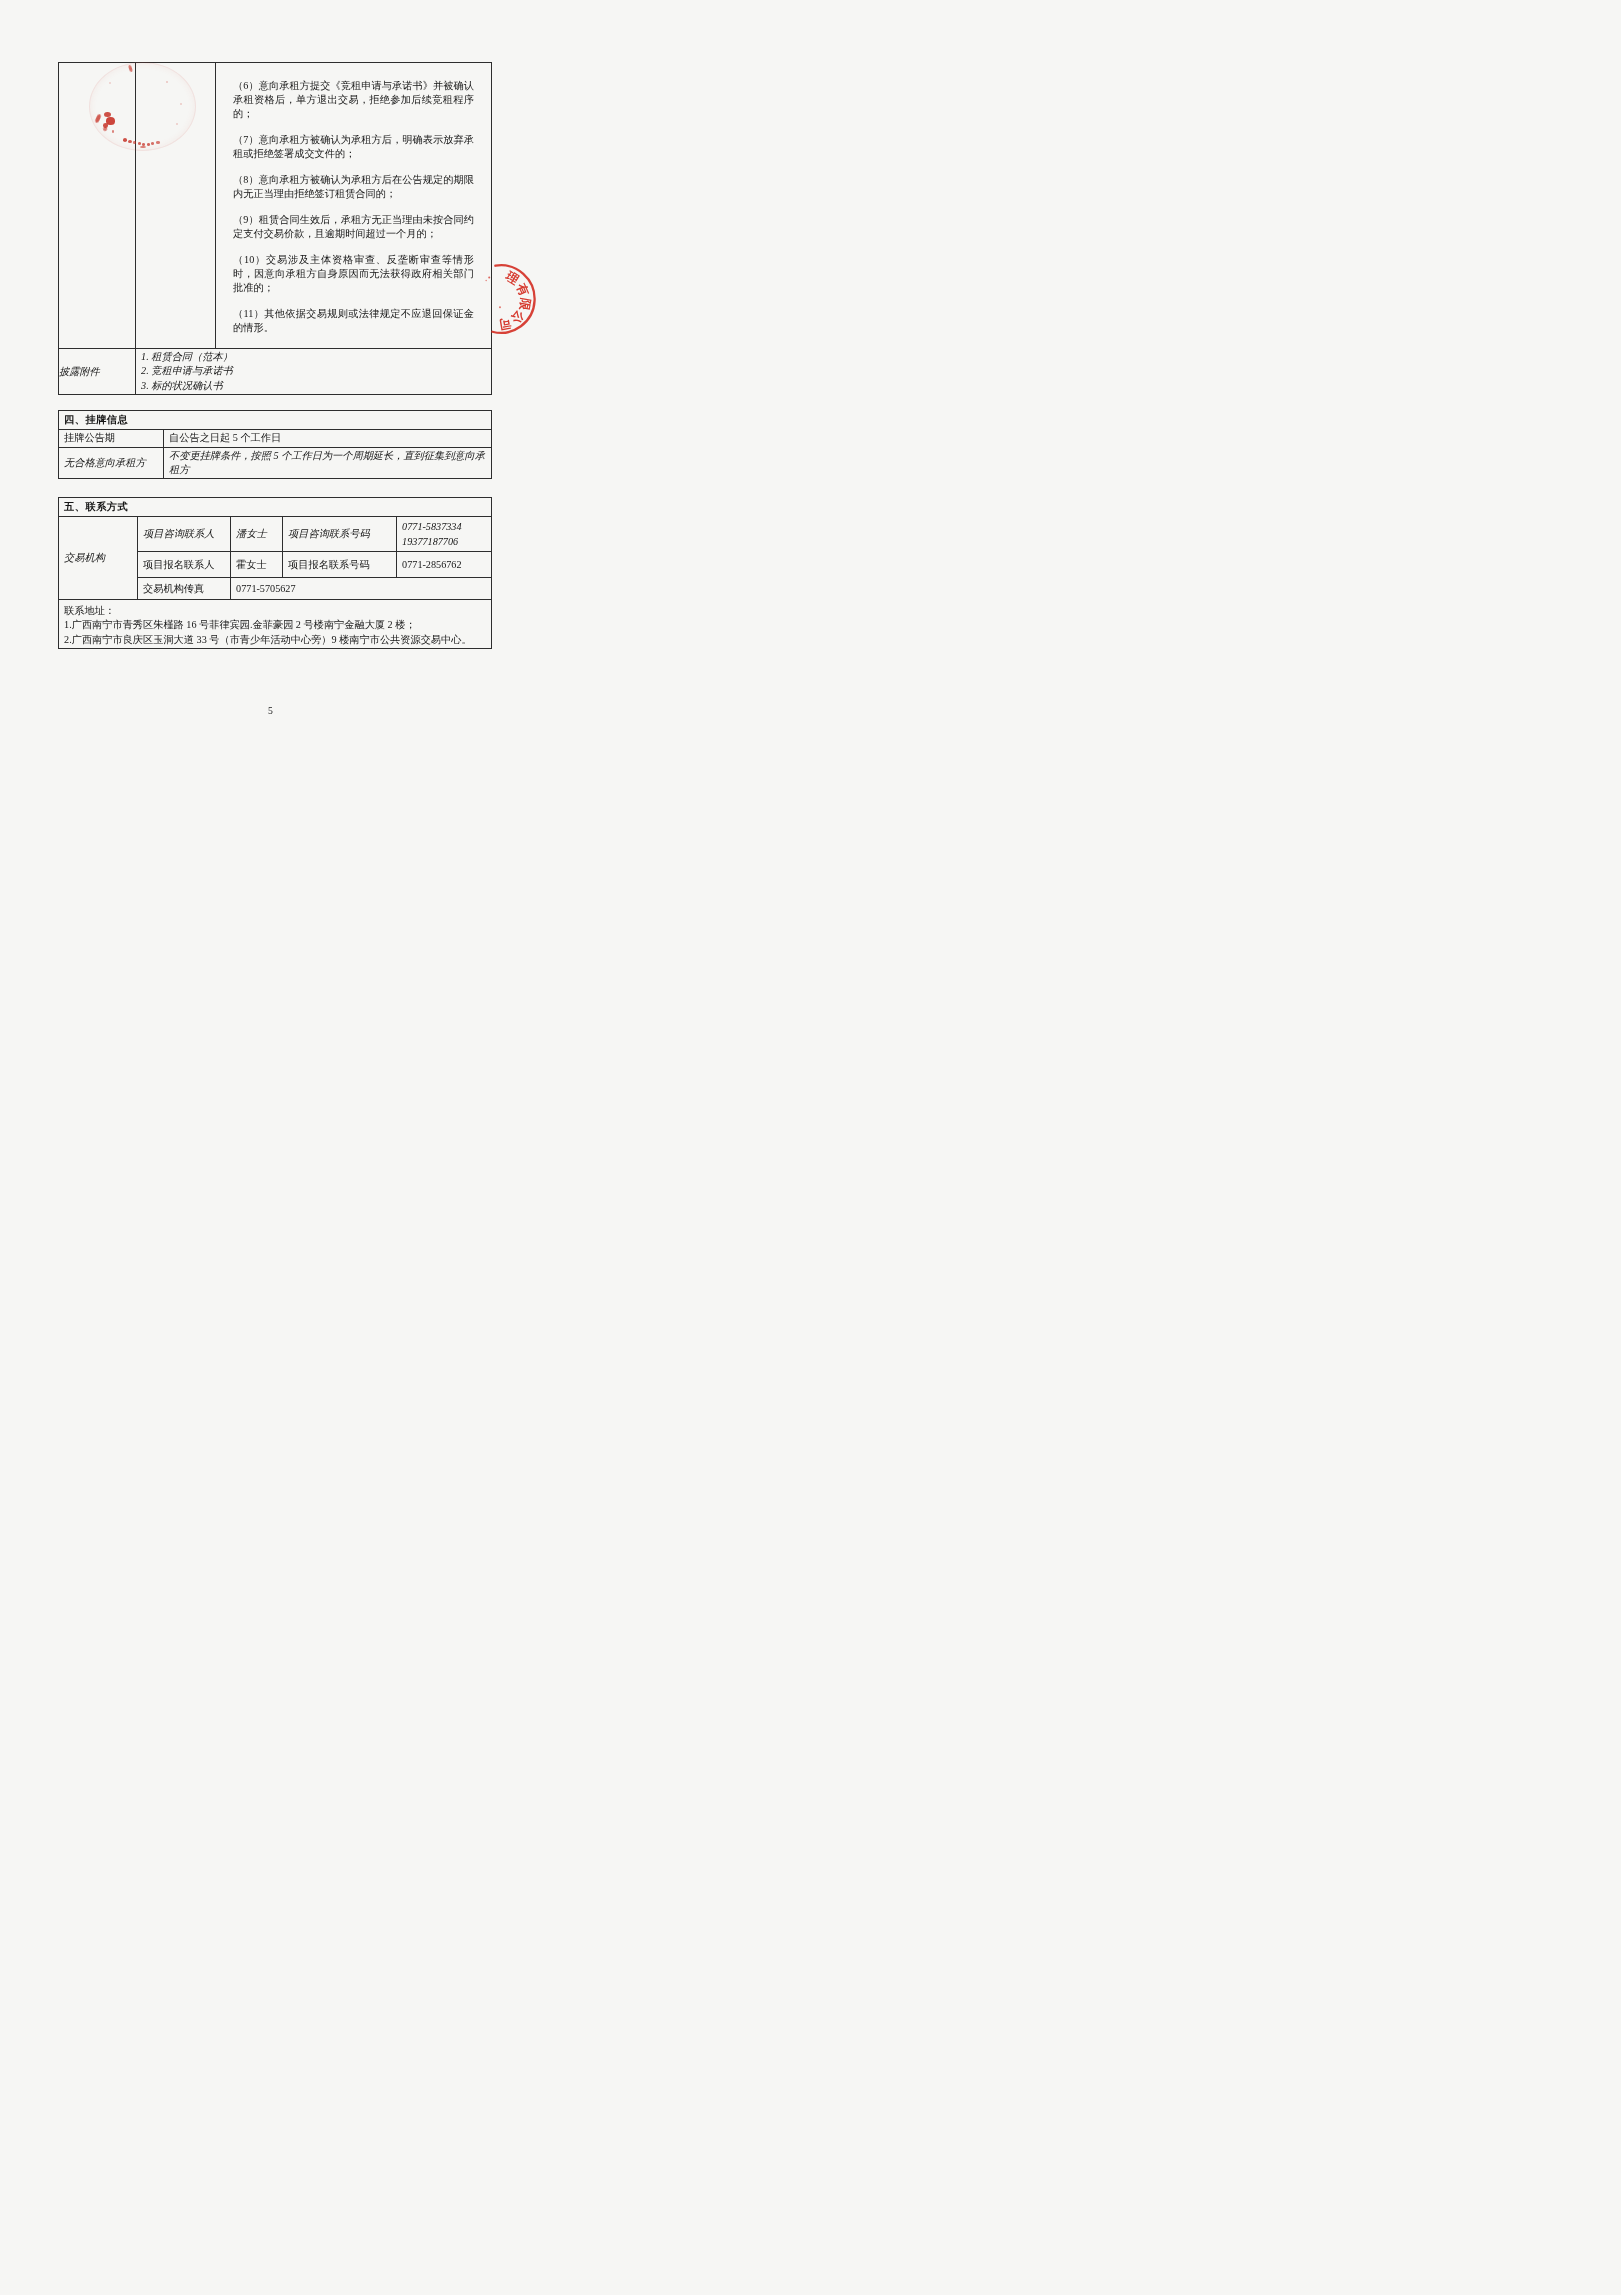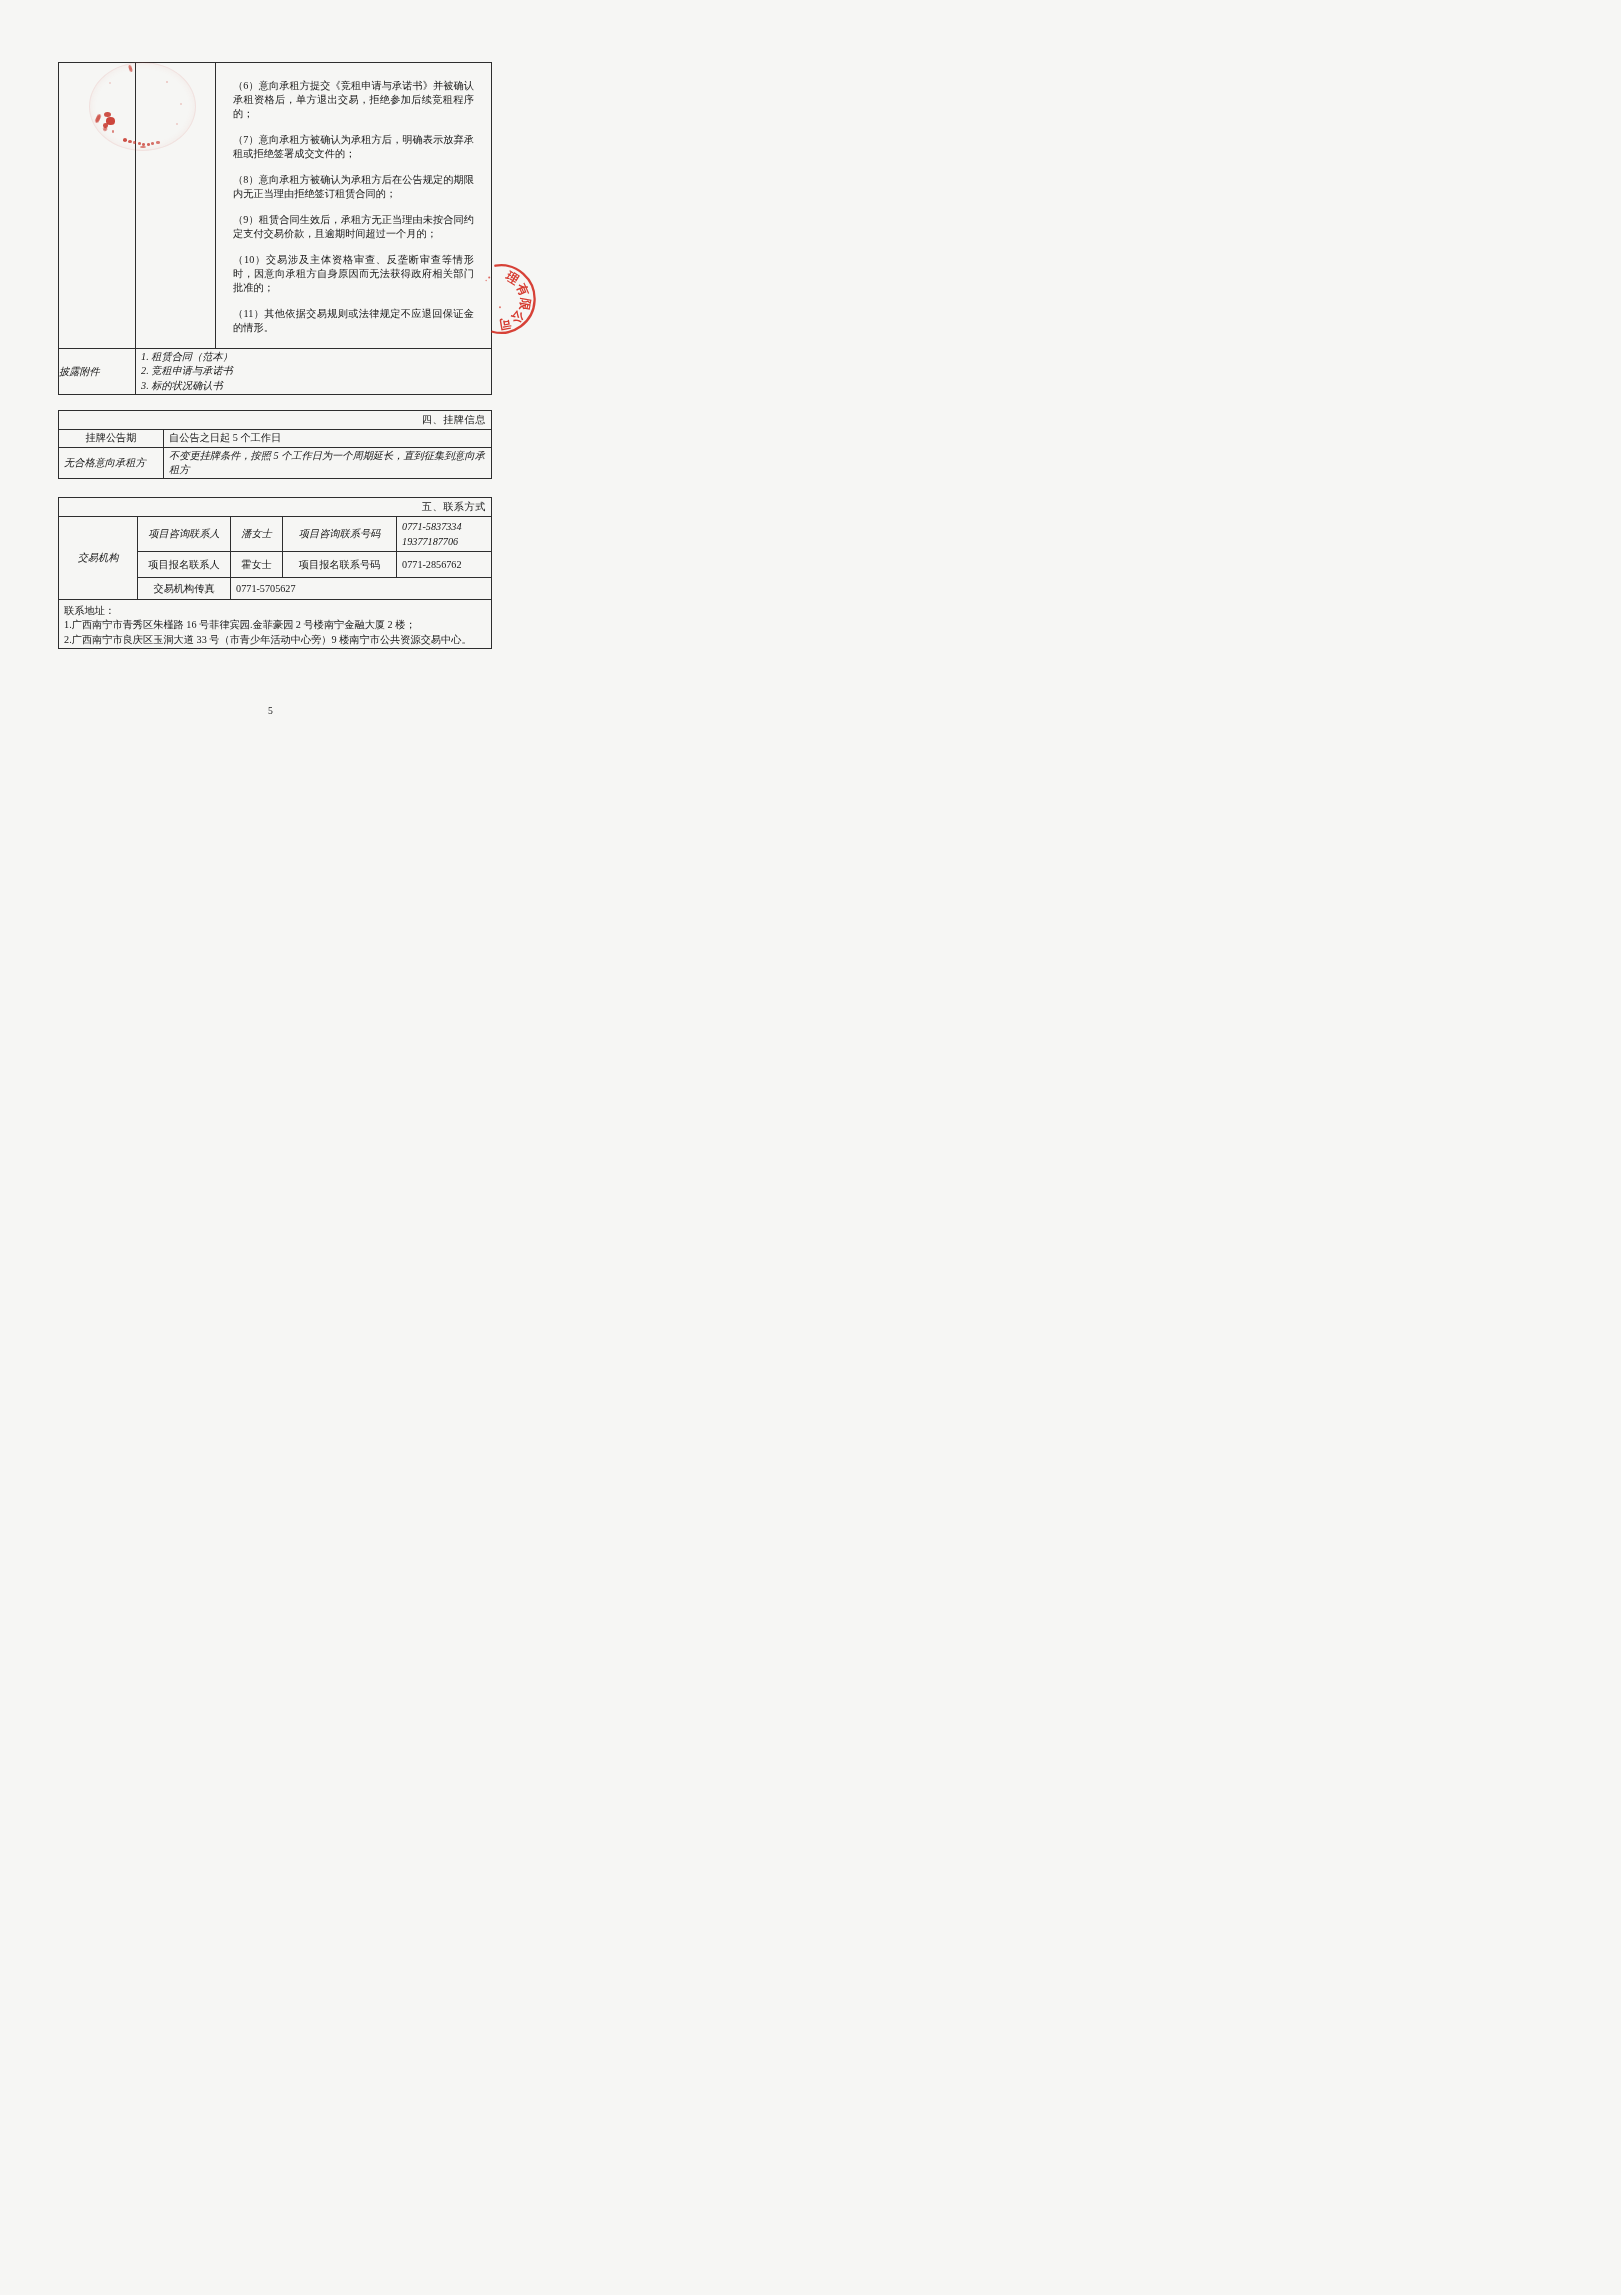--- a/index.html
+++ b/index.html
@@ -14,24 +14,24 @@
   .page{position:relative;width:541px;height:765px;}
   .content{position:absolute;left:58px;top:62px;width:433px;}
   table.doc{border-collapse:collapse;table-layout:fixed;width:433px;background:transparent;}
   table.doc td{border:0.8px solid #2e2e2e;padding:1px 5.1px;vertical-align:middle;
     font-size:10.2px;line-height:14px;word-break:break-all;}
   table.doc{border:1.1px solid #262626;}
   tr.hb td{border-top-width:1.5px;font-style:italic;}
   table.t2{margin-top:15px;}
   table.t3{margin-top:18px;border-bottom-width:1.5px;}
   .clauses p{margin:12px;text-align:justify;}
-  .cell-center{text-align:center;}
+  .cell-center{text-align:left;}
   .v-top{vertical-align:top;}
   .attach-list div{line-height:14.3px;}
-  .sec-title{font-weight:normal;letter-spacing:0.5px;text-align:right;}
+  .sec-title{font-weight:bold;letter-spacing:0.5px;}
   .addr div{line-height:14.3px;}
   .pageno{
     position:absolute;left:0;top:705px;width:541px;
     text-align:center;font-size:9.7px;color:#222;
   }
   
   .stamp-a{position:absolute;left:89px;top:62px;width:112px;height:92px;pointer-events:none;}
   .stamp-a .ring{
     position:absolute;left:0;top:0;width:105px;height:87px;border-radius:50%;
     border:1.5px solid rgba(207,74,66,0.12);

